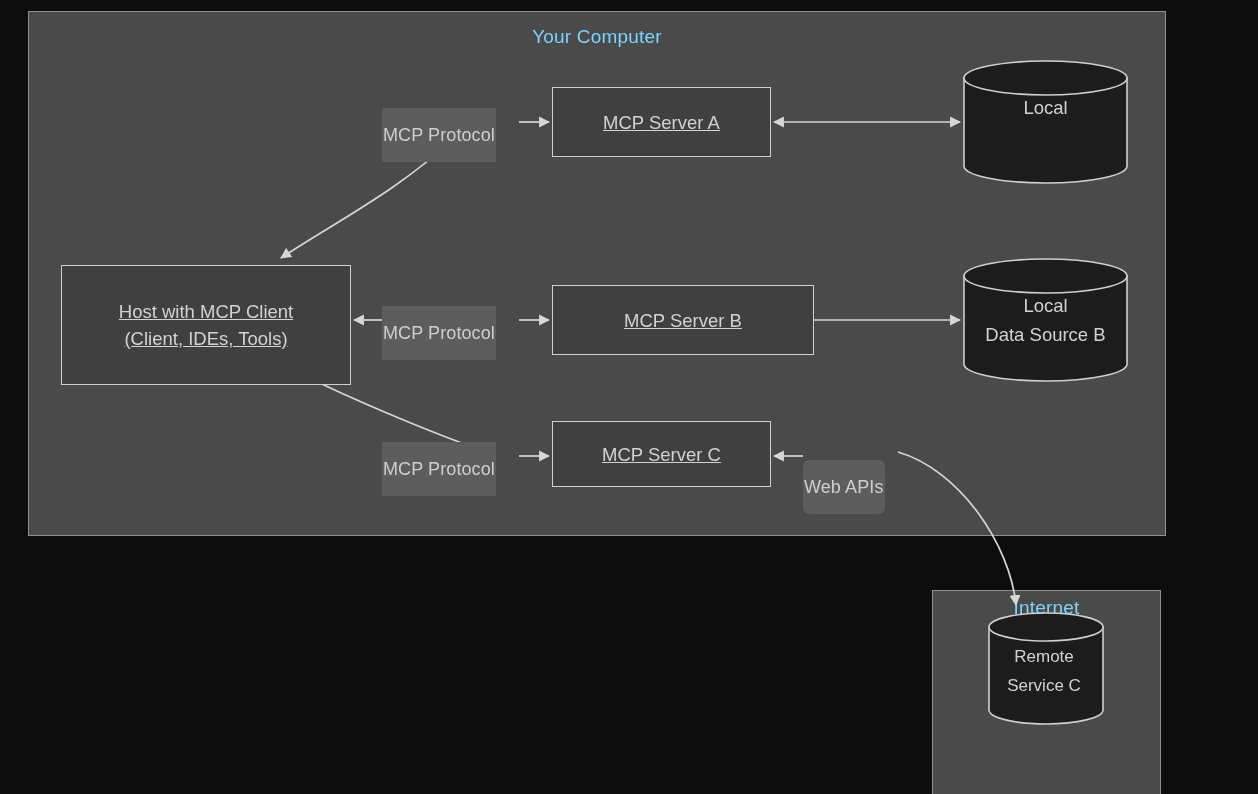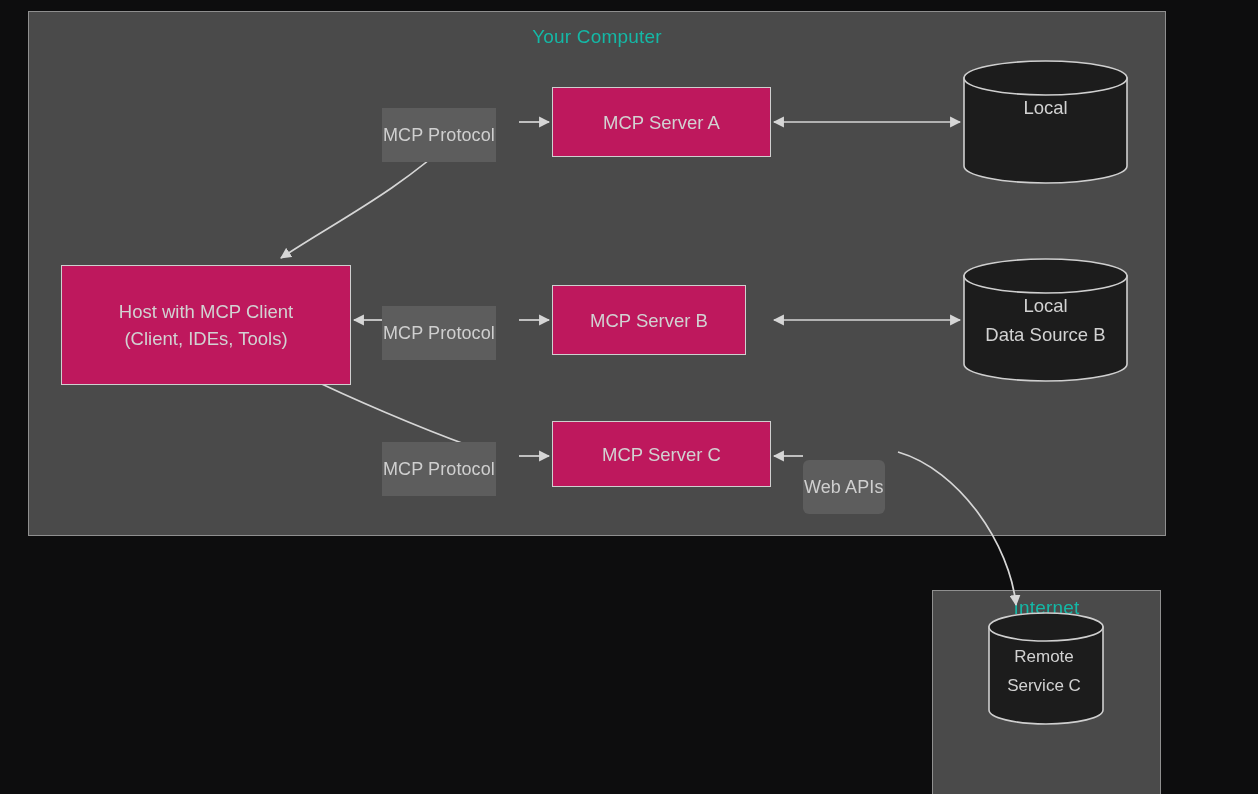--- a/index.html
+++ b/index.html
@@ -29,47 +29,48 @@
     background: #4a4a4a;
     border: 1px solid #8f8f8f;
   }
   #computer-group { left: 28px; top: 11px; width: 1138px; height: 525px; }
   #internet-group { left: 932px; top: 590px; width: 229px; height: 215px; }
 
   .group-title {
     position: absolute;
     width: 100%;
     text-align: center;
-    color: #14b8a6;
+    color: #7dd3fc;
     font-size: 19px;
     line-height: 22px;
     letter-spacing: .2px;
     white-space: nowrap;
   }
   #computer-group .group-title { top: 14px; }
   #internet-group .group-title { top: 6px; }
 
   
   .node-box {
     position: absolute;
-    background: #be185d;
+    background: #404040;
     border: 1px solid #cfcfcf;
     display: flex;
     align-items: center;
     justify-content: center;
     flex-direction: column;
     color: #d2d2d2;
     font-size: 18.5px;
     line-height: 27px;
     text-align: center;
     white-space: nowrap;
+    text-decoration: underline;
   }
   #host-node      { left: 61px;  top: 265px; width: 290px; height: 120px; }
   #server-a-node  { left: 552px; top: 87px;  width: 219px; height: 70px; }
-  #server-b-node  { left: 552px; top: 285px; width: 194px; height: 70px; }
+  #server-b-node  { left: 552px; top: 285px; width: 262px; height: 70px; }
   #server-c-node  { left: 552px; top: 421px; width: 219px; height: 66px; }
 
   
   .cylinder {
     position: absolute;
   }
   .cylinder svg { position: absolute; left: 0; top: 0; overflow: visible; }
   .cylinder .cyl-label {
     position: absolute;
     left: 0;

